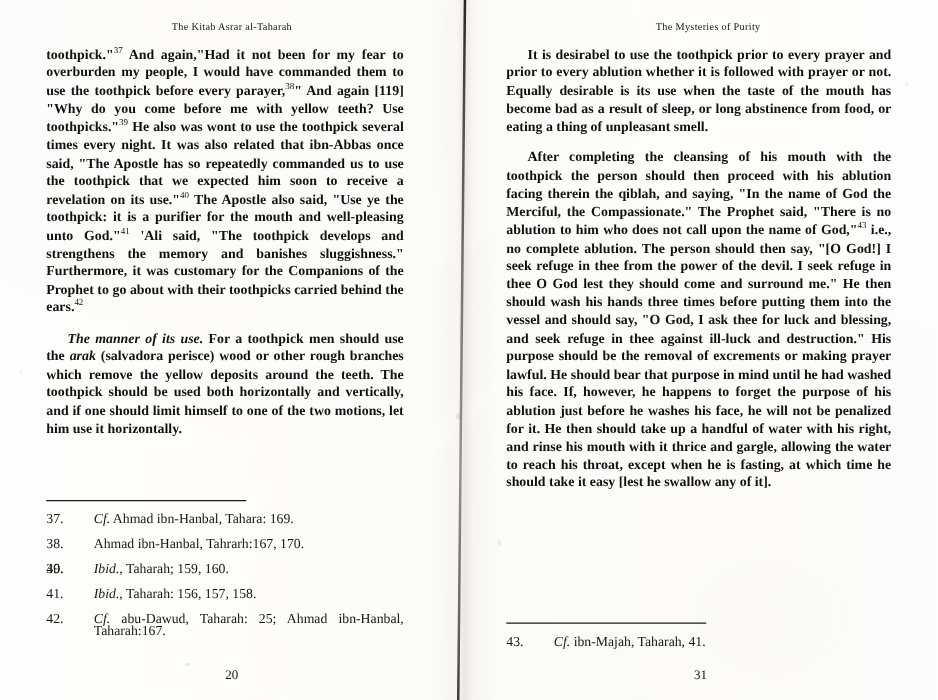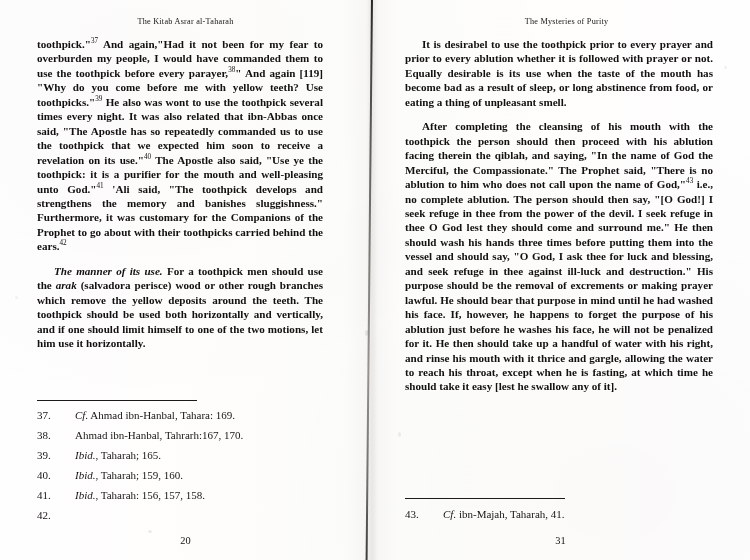--- a/index.html
+++ b/index.html
@@ -186,32 +186,32 @@
         <div class="note">
           <span class="num">37.</span>
           <span class="txt"><span class="ital">Cf.</span> Ahmad ibn-Hanbal, Tahara: 169.</span>
         </div>
         <div class="note">
           <span class="num">38.</span>
           <span class="txt">Ahmad ibn-Hanbal, Tahrarh:167, 170.</span>
         </div>
         <div class="note">
           <span class="num">39.</span>
-          <span class="txt"><span class="ital">Ibid.</span>, Taharah; 165.</span>
         </div>
         <div class="note">
           <span class="num">40.</span>
           <span class="txt"><span class="ital">Ibid.</span>, Taharah; 159, 160.</span>
         </div>
         <div class="note">
           <span class="num">41.</span>
           <span class="txt"><span class="ital">Ibid.</span>, Taharah: 156, 157, 158.</span>
         </div>
         <div class="note">
           <span class="num">42.</span>
+          <span class="txt"><span class="ital">Cf.</span>&nbsp;&nbsp; abu-Dawud,&nbsp;&nbsp; Taharah:&nbsp;&nbsp; 25;&nbsp;&nbsp; Ahmad&nbsp;&nbsp; ibn-Hanbal, Taharah:167.</span>
         </div>
       </div>
 
     <div class="folio">20</div>
   </div>
 
   <div class="page" id="page-right">
     <div class="running-head">The Mysteries of Purity</div>
 
     <div class="body-col">

